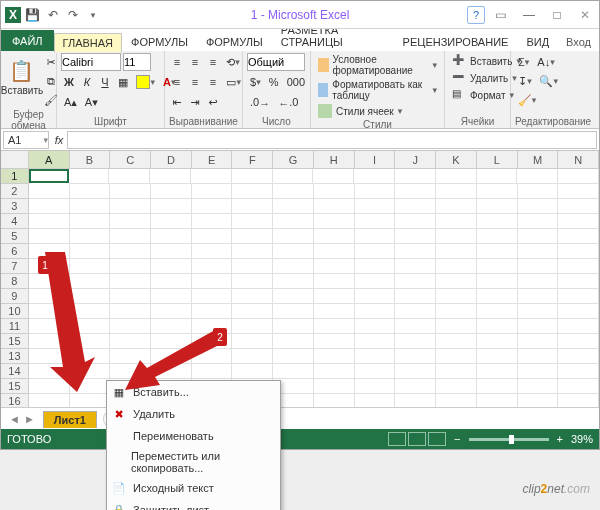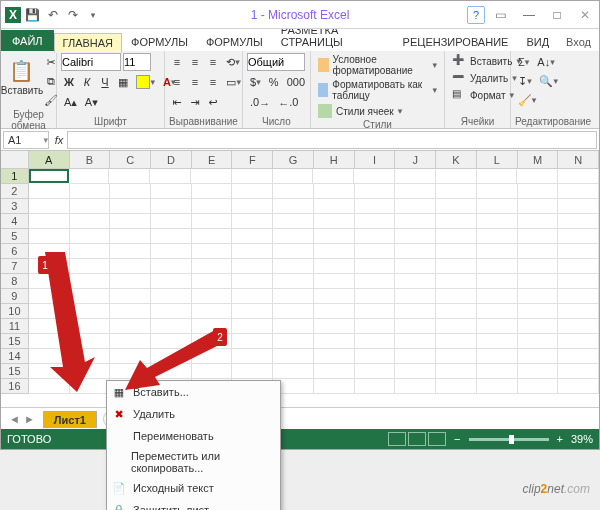--- a/index.html
+++ b/index.html
@@ -468,20 +468,37 @@
           <div class="cell"></div>
           <div class="cell"></div>
           <div class="cell"></div>
           <div class="cell"></div>
           <div class="cell"></div>
           <div class="cell"></div>
           <div class="cell"></div>
           <div class="cell"></div>
         </div>
         <div class="grow">
+          <div class="rh">13</div>
+          <div class="cell"></div>
+          <div class="cell"></div>
+          <div class="cell"></div>
+          <div class="cell"></div>
+          <div class="cell"></div>
+          <div class="cell"></div>
+          <div class="cell"></div>
+          <div class="cell"></div>
+          <div class="cell"></div>
+          <div class="cell"></div>
+          <div class="cell"></div>
+          <div class="cell"></div>
+          <div class="cell"></div>
+          <div class="cell"></div>
+        </div>
+        <div class="grow">
           <div class="rh">14</div>
           <div class="cell"></div>
           <div class="cell"></div>
           <div class="cell"></div>
           <div class="cell"></div>
           <div class="cell"></div>
           <div class="cell"></div>
           <div class="cell"></div>
           <div class="cell"></div>
           <div class="cell"></div>

